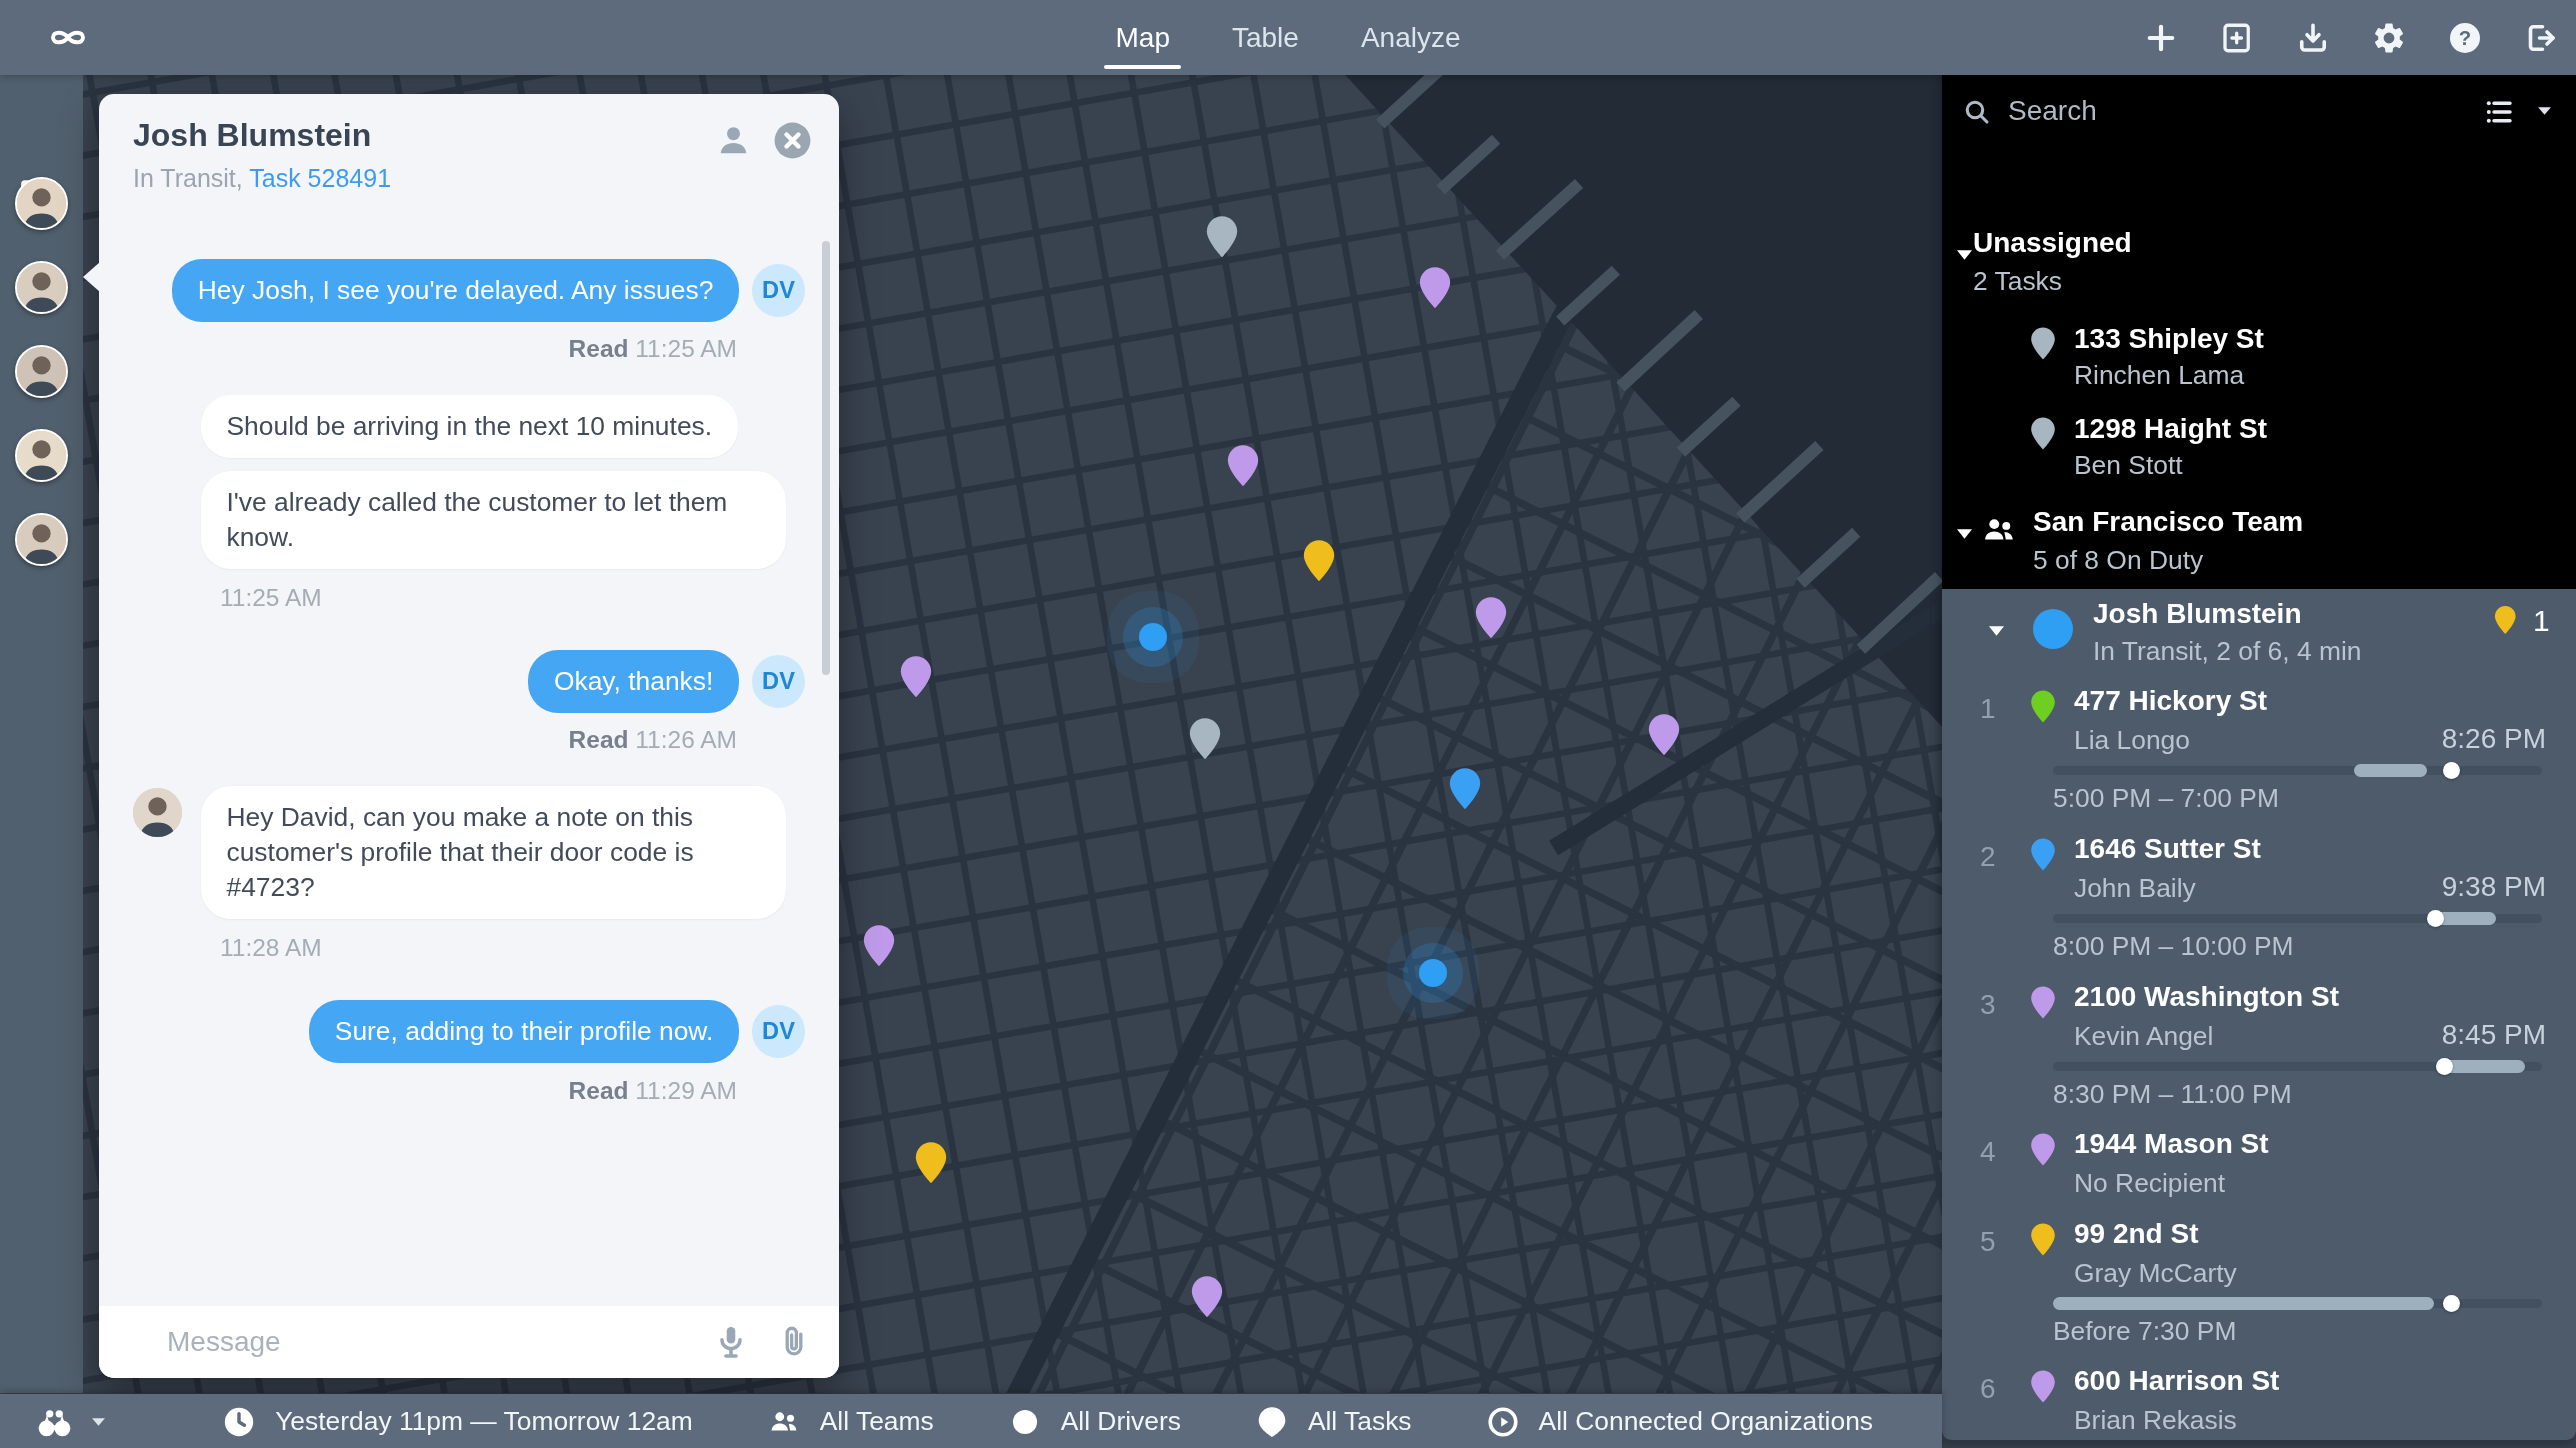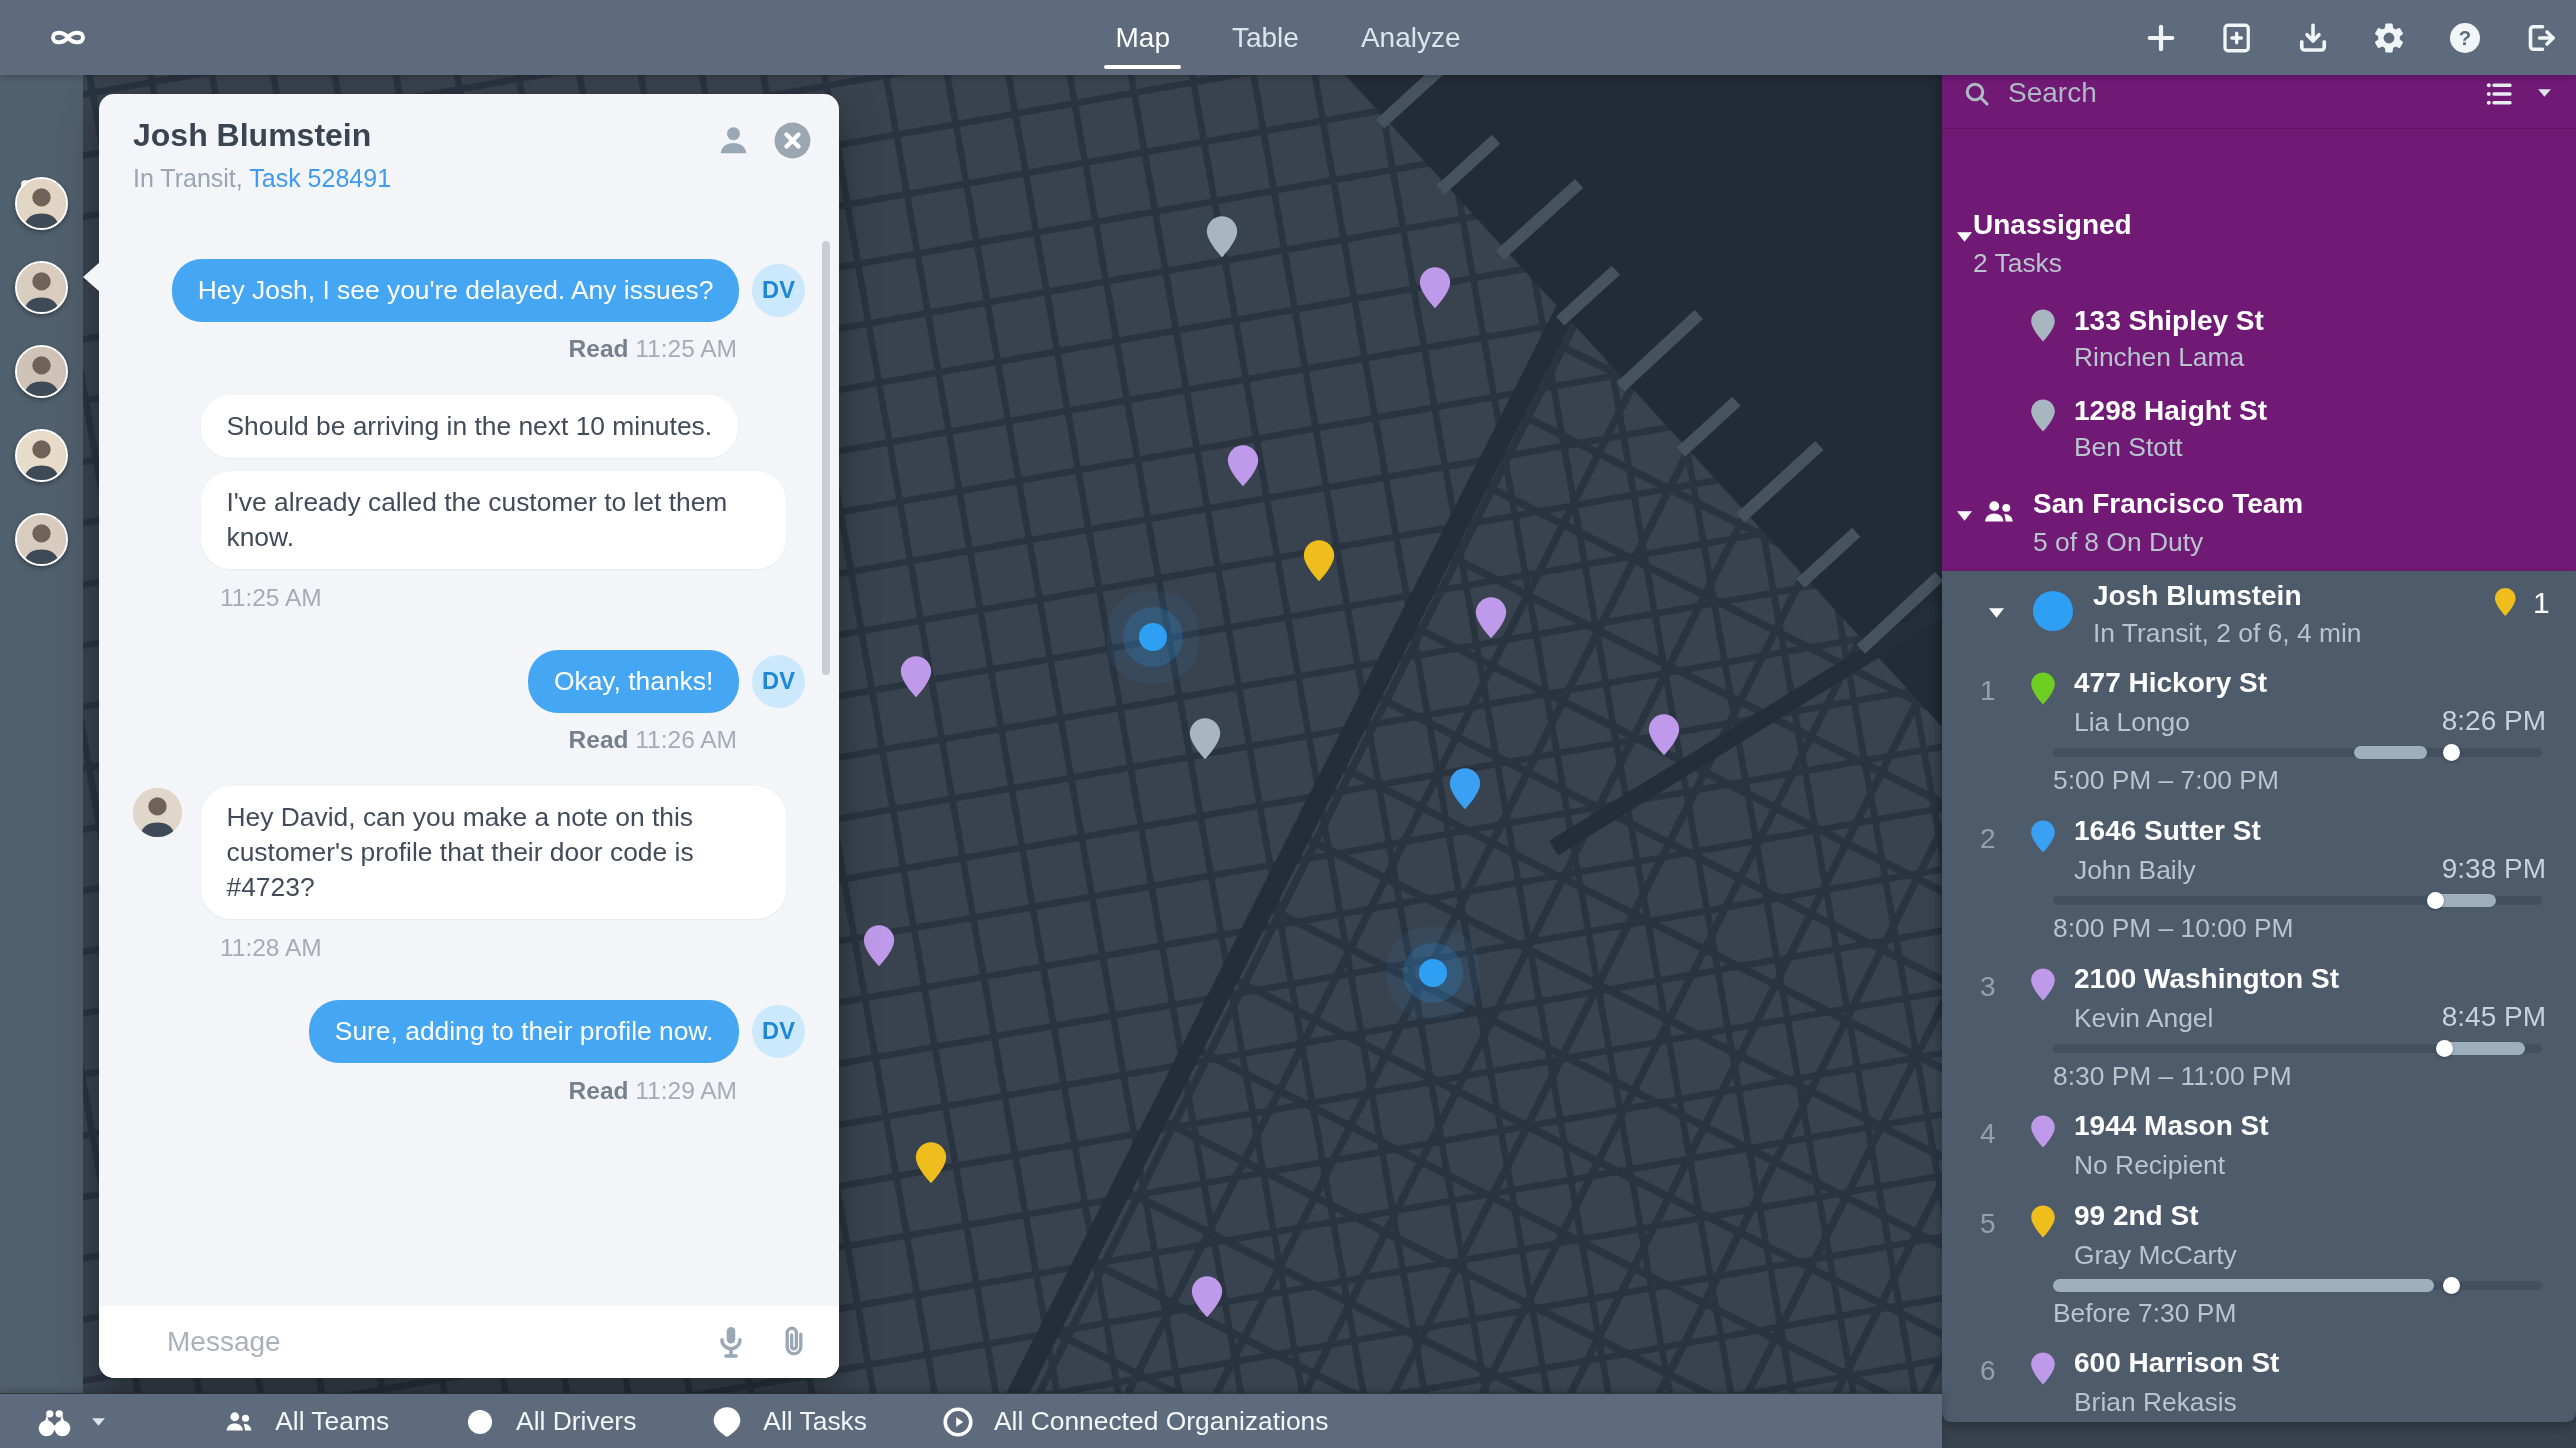--- a/index.html
+++ b/index.html
@@ -50,21 +50,21 @@
   .m-left{align-self:flex-start;position:relative;padding-left:68px;margin-top:13.2px;}
   .m-left .photo{position:absolute;left:0;top:1.9px;width:49px;height:49px;border-radius:50%;overflow:hidden;background:#E0D6C9;}
   .tstamp{align-self:flex-start;margin:15px 0 21px 87px;font-size:24.5px;color:#A4ACB6;}
   .chat-scroll{position:absolute;right:9.4px;top:147px;width:7.5px;height:434px;border-radius:3.8px;background:#C9CED6;}
   .typingbar{position:absolute;left:0;right:0;bottom:72px;height:45px;background:#EDF0F4;display:flex;align-items:center;padding-left:34px;font-size:24.5px;color:#8D99A6;}
   .composer{position:absolute;left:0;right:0;bottom:0;height:72px;background:#FFFFFF;border-radius:0 0 15px 15px;display:flex;align-items:center;padding:0 26.4px 0 68px;}
   .composer input{flex:1;border:none;outline:none;font-size:28px;color:#414B59;font-family:"Liberation Sans",sans-serif;background:transparent;}
   .composer input::placeholder{color:#A9B2BC;}
   .composer .cicon{width:38px;height:38px;margin-left:24.5px;cursor:pointer;}
   
-  .sidebar{position:absolute;left:1942px;top:57px;width:634px;height:983px;background:#701a75;z-index:50;box-shadow:-2.8px 0 9.4px rgba(0,0,0,.22);}
+  .sidebar{position:absolute;left:1942px;top:75px;width:634px;height:983px;background:#000000;z-index:50;box-shadow:-2.8px 0 9.4px rgba(0,0,0,.22);}
   .searchrow{position:absolute;left:0;top:0;width:100%;height:72px;border-bottom:1.9px solid rgba(0,0,0,.16);}
   .searchrow .mag{position:absolute;left:19px;top:21px;width:32px;height:32px;}
   .searchrow input{position:absolute;left:66px;top:13.2px;width:396px;height:45px;background:transparent;border:none;outline:none;font-size:28px;color:#EAF0F5;font-family:"Liberation Sans",sans-serif;}
   .searchrow input::placeholder{color:#AFBAC6;}
   .searchrow .listico{position:absolute;right:60px;top:21px;width:32px;height:32px;cursor:pointer;}
   .searchrow .caretico{position:absolute;right:21px;top:28px;width:21px;height:15px;cursor:pointer;}
   .sb-content{position:absolute;left:0;top:72px;width:100%;height:1301px;}
   .hl-block{position:absolute;left:0;top:442px;width:100%;height:851px;background:#4D5B6B;border-radius:0 0 9.4px 9.4px;box-shadow:0 5.7px 11.3px rgba(0,0,0,.25);}
   .sb-row{position:absolute;left:0;width:100%;cursor:pointer;}
   .sb-caret{position:absolute;width:19px;height:13.2px;}
@@ -726,20 +726,29 @@
         <circle cx="15" cy="6.8" r="2.3" fill="#FFFFFF"></circle>
         <path d="M7.2 7.5L5.5 13h3.4zM16.8 7.5L18.5 13h-3.4zM10 14h4v3h-4z" fill="#FFFFFF"></path>
       </svg></div>
   <div class="bcaret" id="binoc-caret"><svg viewBox="0 0 16 14" width="100%" height="100%" fill="none" xmlns="http://www.w3.org/2000/svg">
         <path d="M2 4h12L8 11z" fill="#DDE4EB"></path>
       </svg></div>
   <div class="filters" id="filters">
       <div class="filter">
         <span class="ficon">
           <svg viewBox="0 0 24 24" width="100%" height="100%" fill="none" xmlns="http://www.w3.org/2000/svg">
+            <circle cx="12" cy="12" r="10" fill="#FFFFFF"></circle>
+            <path d="M12 6.2V12l3.8 2.3" stroke="#5D6B7C" stroke-width="2.4" stroke-linecap="round" stroke-linejoin="round"></path>
+          </svg>
+        </span>
+        <span class="flabel">Yesterday 11pm — Tomorrow 12am</span>
+      </div>
+      <div class="filter">
+        <span class="ficon">
+          <svg viewBox="0 0 24 24" width="100%" height="100%" fill="none" xmlns="http://www.w3.org/2000/svg">
             <circle cx="9" cy="8.3" r="3.1" fill="#FFFFFF"></circle>
             <path d="M3.2 18c.3-3.3 2.7-5 5.8-5s5.5 1.7 5.8 5z" fill="#FFFFFF"></path>
             <circle cx="16.6" cy="9.4" r="2.5" fill="#FFFFFF"></circle>
             <path d="M15.4 13.2c2.9.1 4.9 1.6 5.3 4.8h-4.4" fill="#FFFFFF"></path>
           </svg>
         </span>
         <span class="flabel">All Teams</span>
       </div>
       <div class="filter">
         <span class="ficon">

